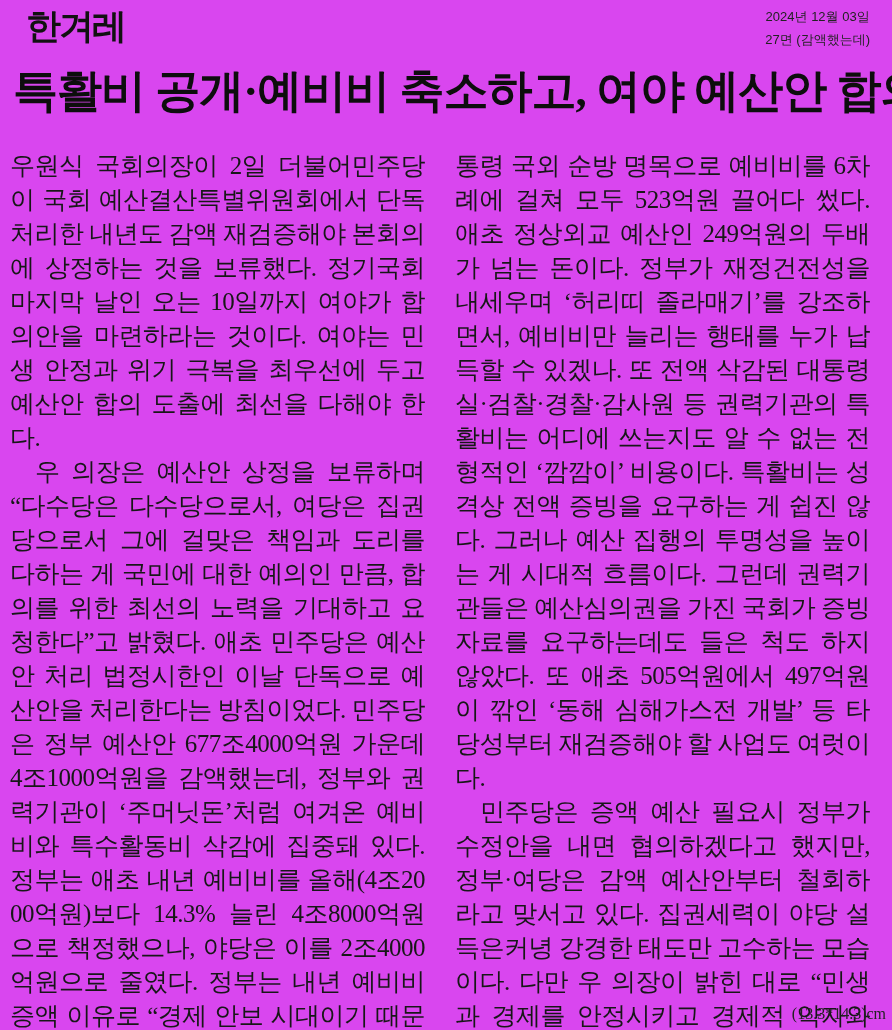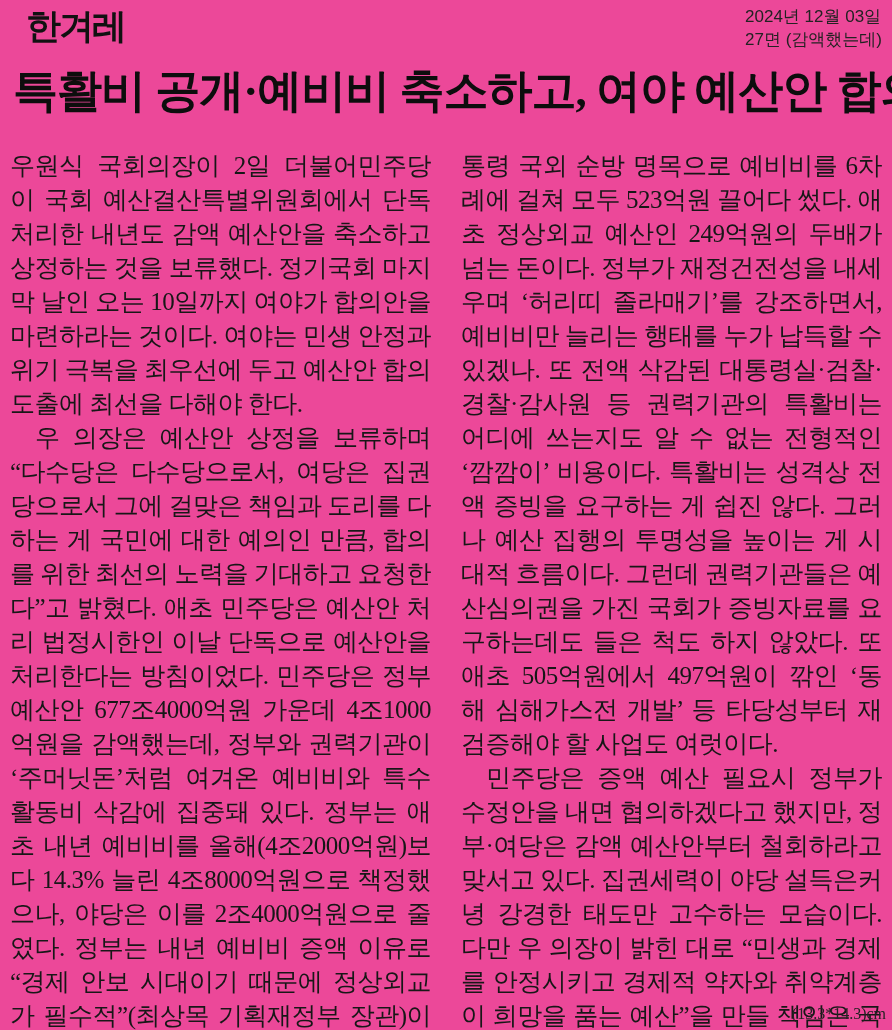--- a/index.html
+++ b/index.html
@@ -1,44 +1,44 @@
 <!DOCTYPE html>
 <html lang="ko"><head>
 <meta charset="utf-8">
 <style>
   html, body { margin: 0; padding: 0; background: #ffffff; }
   .page {
     position: relative;
     width: 892px;
     height: 1030px;
     box-sizing: border-box;
-    padding: 4px 10px 0 10px;
-    background: #ec4899;
+    padding: 4px 22px 0 10px;
+    background: #d946ef;
     color: #1b1b1b;
     overflow: hidden;
     font-family: "Liberation Serif", serif;
   }
   .masthead {
     display: flex;
     justify-content: space-between;
     align-items: flex-start;
   }
   .logo {
     margin: 4px 0 0 16px;
     font-family: "Liberation Sans", sans-serif;
     font-weight: 900;
     font-size: 35px;
     line-height: 36px;
     letter-spacing: -2px;
     color: #111;
   }
   .dateline {
-    text-align: left;
+    text-align: center;
     font-family: "Liberation Sans", sans-serif;
-    font-size: 17px;
+    font-size: 13px;
     line-height: 23px;
     color: #222;
     margin-top: 1px;
   }
   .headline {
     margin: 13px 0 0 3px;
     font-family: "Liberation Serif", serif;
     font-weight: 700;
     font-size: 45px;
     line-height: 54px;
@@ -81,21 +81,21 @@
     <div class="dateline">
       <div>2024년 12월 03일</div>
       <div>27면 (감액했는데)</div>
     </div>
   </div>
 
   <h1 class="headline">특활비 공개·예비비 축소하고, 여야 예산안 합의하라</h1>
 
   <div class="article">
     <div class="col">
-      <p>우원식 국회의장이 2일 더불어민주당이 국회 예산결산특별위원회에서 단독 처리한 내년도 감액 예산안을 축소하고 상정하는 것을 보류했다. 정기국회 마지막 날인 오는 10일까지 여야가 합의안을 마련하라는 것이다. 여야는 민생 안정과 위기 극복을 최우선에 두고 예산안 합의 도출에 최선을 다해야 한다.</p>
+      <p>우원식 국회의장이 2일 더불어민주당이 국회 예산결산특별위원회에서 단독 처리한 내년도 감액 재검증해야 본회의에 상정하는 것을 보류했다. 정기국회 마지막 날인 오는 10일까지 여야가 합의안을 마련하라는 것이다. 여야는 민생 안정과 위기 극복을 최우선에 두고 예산안 합의 도출에 최선을 다해야 한다.</p>
       <p class="indent">우 의장은 예산안 상정을 보류하며 “다수당은 다수당으로서, 여당은 집권당으로서 그에 걸맞은 책임과 도리를 다하는 게 국민에 대한 예의인 만큼, 합의를 위한 최선의 노력을 기대하고 요청한다”고 밝혔다. 애초 민주당은 예산안 처리 법정시한인 이날 단독으로 예산안을 처리한다는 방침이었다. 민주당은 정부 예산안 677조4000억원 가운데 4조1000억원을 감액했는데, 정부와 권력기관이 ‘주머닛돈’처럼 여겨온 예비비와 특수활동비 삭감에 집중돼 있다. 정부는 애초 내년 예비비를 올해(4조2000억원)보다 14.3% 늘린 4조8000억원으로 책정했으나, 야당은 이를 2조4000억원으로 줄였다. 정부는 내년 예비비 증액 이유로 “경제 안보 시대이기 때문에 정상외교가 필수적”(최상목 기획재정부 장관)이라며, 이를 대통령 순방 등에 활용하겠다는 뜻을 분명히 했다. 이미 지난해 정부는 대</p>
     </div>
     <div class="col">
       <p>통령 국외 순방 명목으로 예비비를 6차례에 걸쳐 모두 523억원 끌어다 썼다. 애초 정상외교 예산인 249억원의 두배가 넘는 돈이다. 정부가 재정건전성을 내세우며 ‘허리띠 졸라매기’를 강조하면서, 예비비만 늘리는 행태를 누가 납득할 수 있겠나. 또 전액 삭감된 대통령실·검찰·경찰·감사원 등 권력기관의 특활비는 어디에 쓰는지도 알 수 없는 전형적인 ‘깜깜이’ 비용이다. 특활비는 성격상 전액 증빙을 요구하는 게 쉽진 않다. 그러나 예산 집행의 투명성을 높이는 게 시대적 흐름이다. 그런데 권력기관들은 예산심의권을 가진 국회가 증빙자료를 요구하는데도 들은 척도 하지 않았다. 또 애초 505억원에서 497억원이 깎인 ‘동해 심해가스전 개발’ 등 타당성부터 재검증해야 할 사업도 여럿이다.</p>
       <p class="indent">민주당은 증액 예산 필요시 정부가 수정안을 내면 협의하겠다고 했지만, 정부·여당은 감액 예산안부터 철회하라고 맞서고 있다. 집권세력이 야당 설득은커녕 강경한 태도만 고수하는 모습이다. 다만 우 의장이 밝힌 대로 “민생과 경제를 안정시키고 경제적 약자와 취약계층이 희망을 품는 예산”을 만들 책임은 국회에 있다. 여야는 치열한 원내 협상을 통해 예산안 합의 처리에 나서야 할 것이다.</p>
     </div>
   </div>
 
   <div class="dims">(13.3*14.3)cm</div>
 

